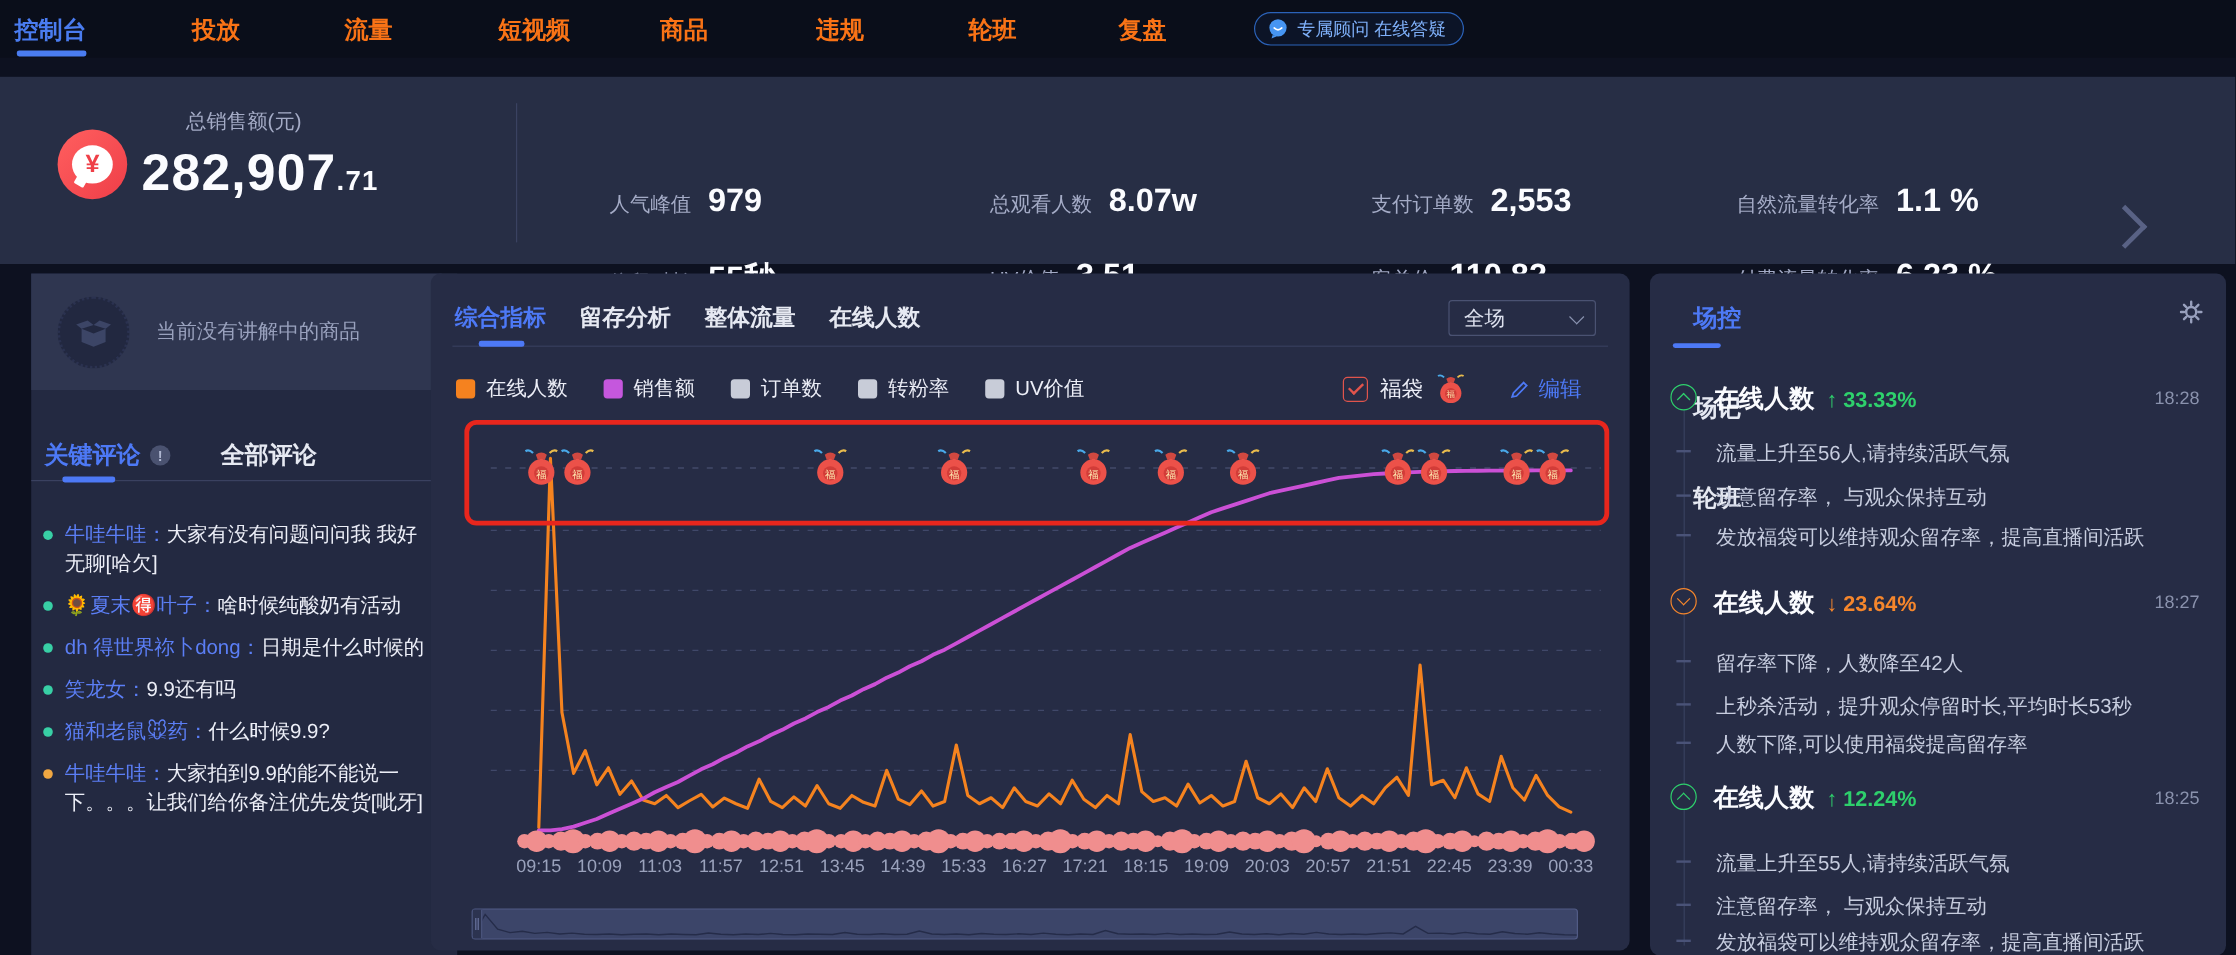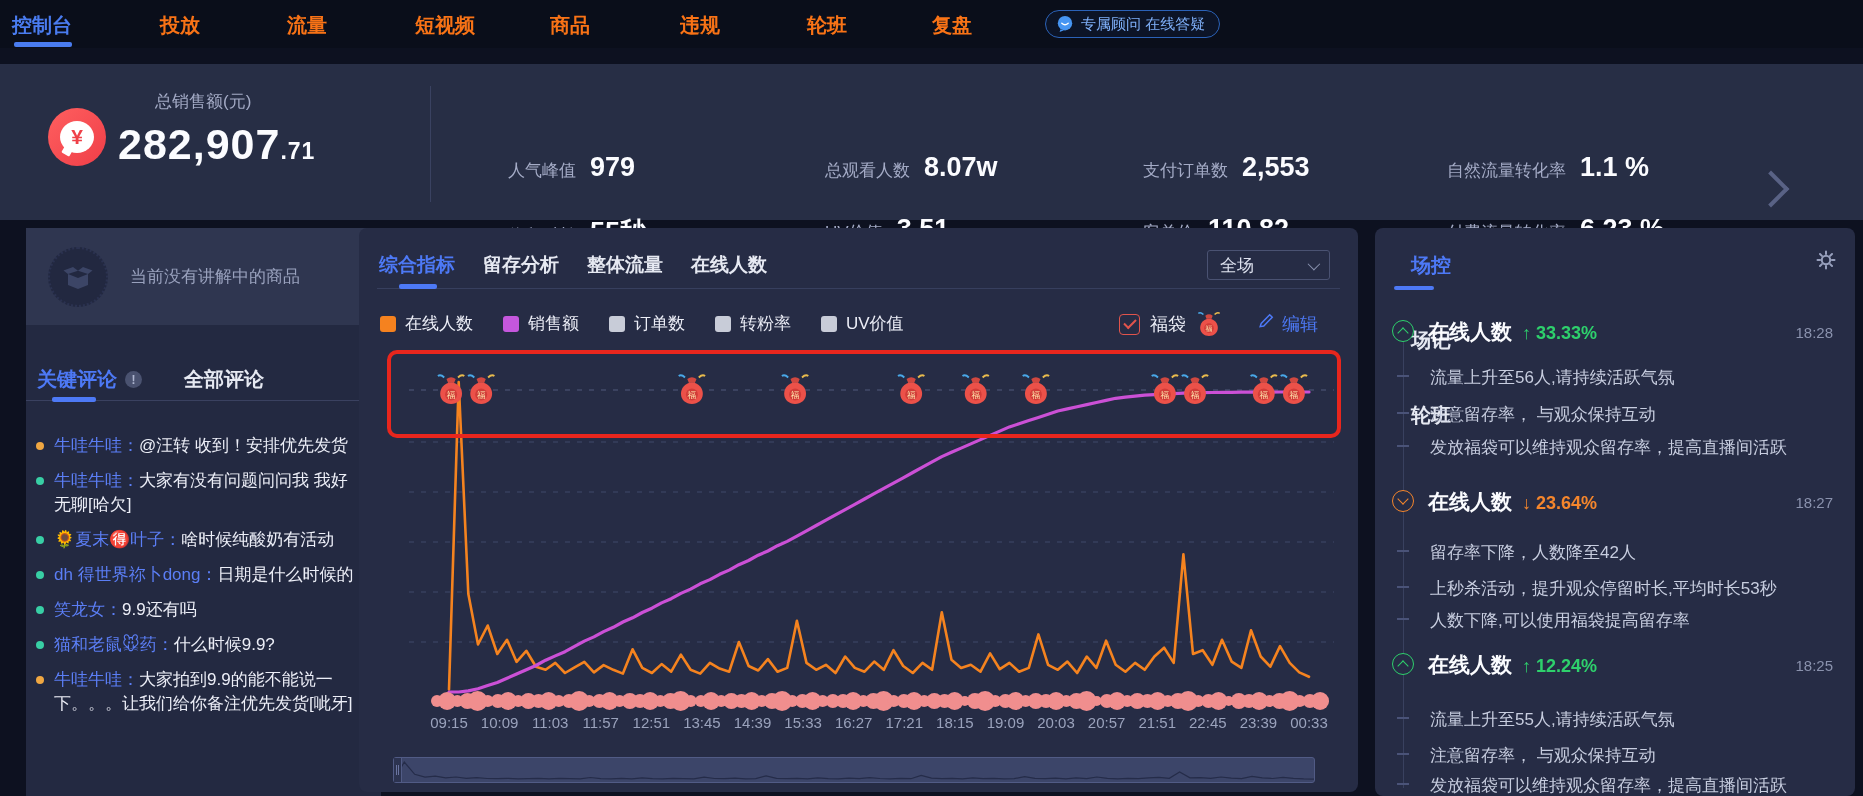--- a/index.html
+++ b/index.html
@@ -59,21 +59,21 @@
   .range-select { position:absolute; right:28px; top:22px; width:123px; height:30px; border:1px solid #4a5272; border-radius:3px; display:flex; align-items:center; padding:0 12px; cursor:pointer; color:#dde1ee; font-size:17px; justify-content:space-between; }
   .dd-chev { width:9px; height:9px; border-right:1.6px solid #8a93b0; border-bottom:1.6px solid #8a93b0; transform:rotate(45deg) translateY(-2px); }
   .legend-row { position:absolute; left:21px; top:84px; display:flex; gap:30px; align-items:center; }
   .legend-item { display:flex; align-items:center; gap:9px; cursor:pointer; }
   .sq { width:16px; height:16px; border-radius:3px; }
   .legend-label { font-size:17px; color:#eceef7; }
   .fudai-group { position:absolute; right:40px; top:82px; display:flex; align-items:center; gap:10px; }
   .fd-checkbox { width:21px; height:21px; border:1.6px solid #e0544c; border-radius:4px; position:relative; cursor:pointer; }
   .fd-checkbox:after { content:""; position:absolute; left:4px; top:4px; width:10px; height:5px; border-left:2px solid #e0544c; border-bottom:2px solid #e0544c; transform:rotate(-45deg); }
   .fd-label { font-size:18px; color:#eceef7; }
-  .edit-btn { display:flex; align-items:flex-start; gap:7px; margin-left:26px; cursor:pointer; }
+  .edit-btn { display:flex; align-items:center; gap:7px; margin-left:26px; cursor:pointer; }
   .edit-label { font-size:18px; color:#4d79f6; }
   .annotation-box { position:absolute; left:28px; top:122px; width:954px; height:88px; border:4px solid #e8261d; border-radius:10px; z-index:5; pointer-events:none; }
   #chart-svg { position:absolute; left:30px; top:124px; }
   .x-labels { position:absolute; left:30px; top:486px; width:950px; height:20px; }
   .x-label { position:absolute; top:0; width:58px; text-align:center; font-size:15px; color:#9aa2bc; }
   .brush { position:absolute; left:34px; top:529px; width:922px; height:26px; background:#3c4569; border:1px solid #515b85; border-radius:3px; cursor:ew-resize; }
   .brush-handle { position:absolute; left:0; top:0; width:8px; height:24px; background:#2c3350; border-right:1px solid #515b85; }
   .brush-handle:after { content:""; position:absolute; left:2px; top:7px; width:1px; height:10px; background:#6a74a0; box-shadow:2px 0 0 #6a74a0; }
 
   
@@ -162,24 +162,20 @@
         <span>关键评论</span>
         <span class="info-icon">!</span>
       </div>
       <div class="ctab">
           <span>全部评论</span>
         </div>
     </div>
     <div class="ctab-divider"></div>
     <div class="ctab-underline"></div>
     <div class="comments">
-      <div class="comment-item">
-          <span class="c-dot" style="background: rgb(240, 167, 66);"></span>
-          <span class="c-body"><span class="c-name">牛哇牛哇：</span><span class="c-text">@汪转 收到！安排优先发货</span></span>
-        </div>
       <div class="comment-item">
           <span class="c-dot" style="background: rgb(56, 207, 165);"></span>
           <span class="c-body"><span class="c-name">牛哇牛哇：</span><span class="c-text">大家有没有问题问问我 我好无聊[哈欠]</span></span>
         </div>
       <div class="comment-item">
           <span class="c-dot" style="background: rgb(56, 207, 165);"></span>
           <span class="c-body"><span class="c-name">🌻夏末🉐叶子：</span><span class="c-text">啥时候纯酸奶有活动</span></span>
         </div>
       <div class="comment-item">
           <span class="c-dot" style="background: rgb(56, 207, 165);"></span>

